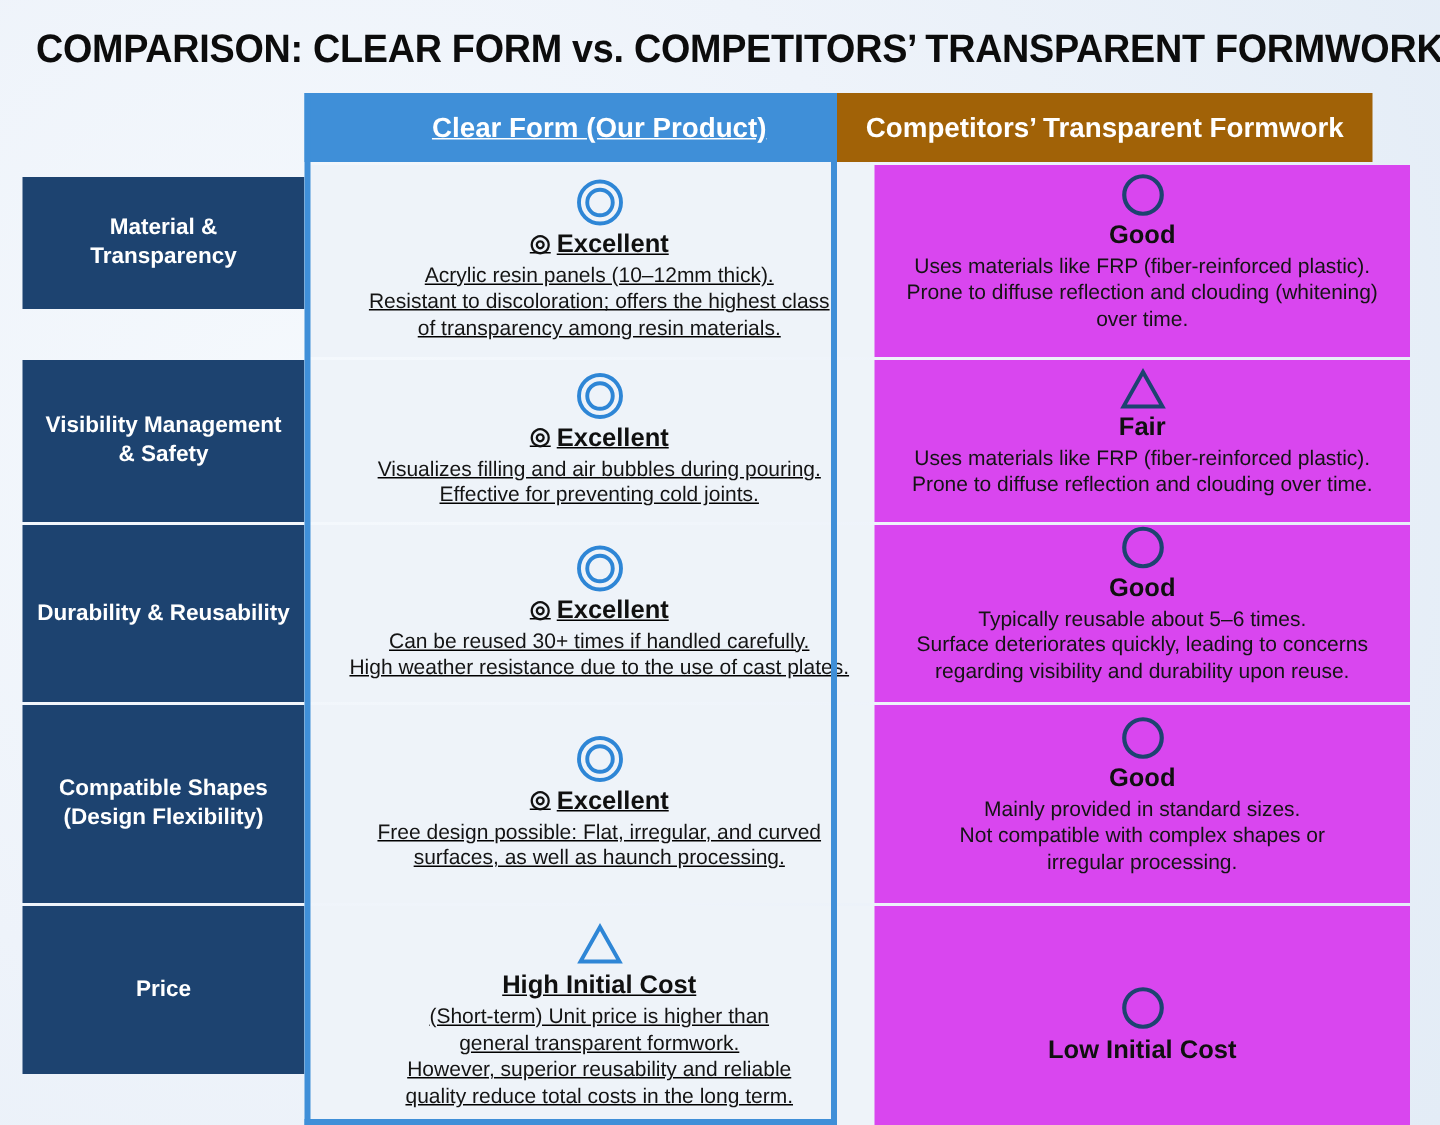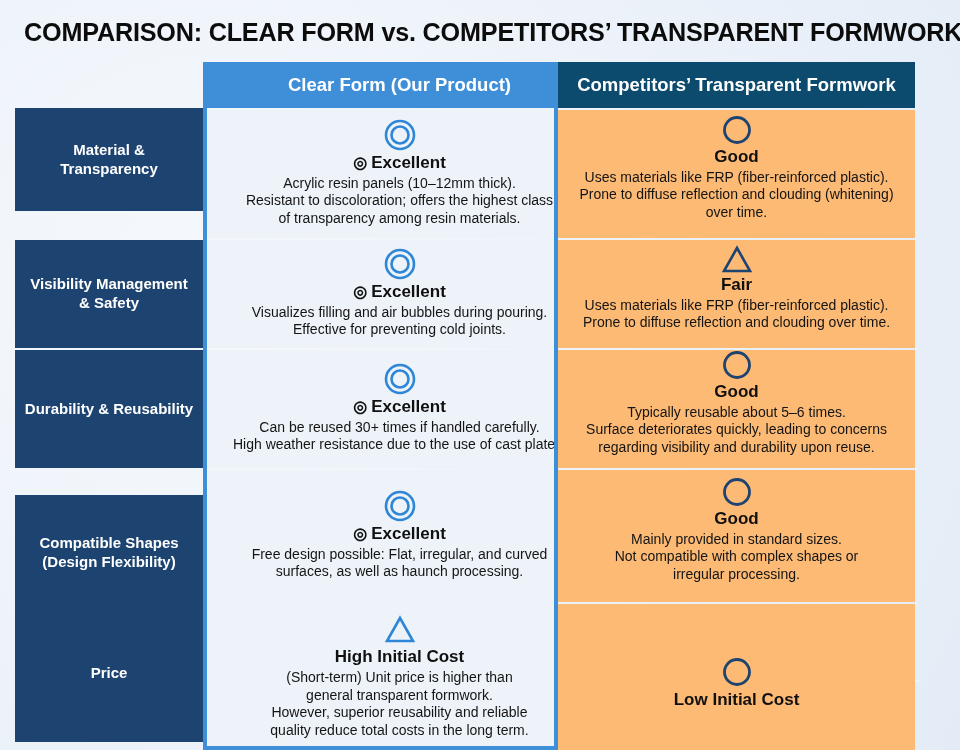--- a/index.html
+++ b/index.html
@@ -53,38 +53,38 @@
     letter-spacing: -0.2px;
     color: #0c0c0c;
     font-family: "Liberation Sans Narrow", "Liberation Sans", sans-serif;
     transform: scaleX(0.95);
     transform-origin: 50% 50%;
     white-space: nowrap;
   }
 
   
   .col-label  { left: 15px;  width: 188px; }
-  .col-ours   { left: 203px; width: 393px; }
+  .col-ours   { left: 203px; width: 393px; text-decoration: underline; }
   .col-theirs { left: 558px; width: 357px; }
 
   
   .hdr {
     position: absolute;
     top: 62px;
     height: 46px;
     display: flex;
     align-items: center;
     justify-content: center;
     font-size: 18.5px;
     font-weight: bold;
     color: #ffffff;
     white-space: nowrap;
   }
   .hdr-ours   { background: #3f8fd8; }
-  .hdr-theirs { background: #0c4a6e; }
+  .hdr-theirs { background: #a16207; }
 
   
   #ours-frame {
     position: absolute;
     top: 62px;
     left: 203px;
     width: 355px;
     height: 688px;
     border: 4px solid #3f8fd8;
     border-top: none;
@@ -110,22 +110,23 @@
     line-height: 1.25;
     padding: 0 8px;
   }
 
   .cell-ours {
     background: #eef3f9;
     padding: 8px 10px 10px;
   }
 
   .cell-theirs {
-    background: #fdba74;
+    background: #d946ef;
     padding: 8px 10px 20px;
+    margin-left: 25px;
   }
 
   
   .icon-wrap {
     height: 34px;
     display: flex;
     align-items: center;
     justify-content: center;
     margin-bottom: 1px;
   }
@@ -163,21 +164,21 @@
 <div id="root">
 
   <div class="title">COMPARISON: CLEAR FORM vs. COMPETITORS’ TRANSPARENT FORMWORK</div>
 
   <div class="hdr hdr-ours col-ours">Clear Form (Our Product)</div>
   <div class="hdr hdr-theirs col-theirs">Competitors’ Transparent Formwork</div>
 
   <div id="ours-frame"></div>
 
   <div id="body-rows">
-      <div class="cell cell-label col-label" style="top: 108px; height: 103px;">Material &amp;<br>Transparency</div>
+      <div class="cell cell-label col-label" style="top: 118px; height: 88px;">Material &amp;<br>Transparency</div>
       <div class="cell cell-ours col-ours" style="top: 110px; height: 128px;">
         <div class="icon-wrap">
           <svg width="34" height="34" viewBox="0 0 34 34">
             <circle cx="17" cy="17" r="14" fill="none" stroke="#2e86d6" stroke-width="2.6"></circle>
             <circle cx="17" cy="17" r="8.5" fill="none" stroke="#2e86d6" stroke-width="2.6"></circle>
           </svg>
         </div>
         <div class="rating-line">
           <span class="rating-mark">◎</span>
           <span>Excellent</span>
@@ -238,21 +239,21 @@
         <div class="icon-wrap">
           <svg width="32" height="32" viewBox="0 0 32 32">
             <circle cx="16" cy="16" r="12.5" fill="none" stroke="#1d4370" stroke-width="2.8"></circle>
           </svg>
         </div>
         <div class="rating-line">
           <span>Good</span>
         </div>
         <div class="desc">Typically reusable about 5–6 times.<br>Surface deteriorates quickly, leading to concerns<br>regarding visibility and durability upon reuse.</div>
       </div>
-      <div class="cell cell-label col-label" style="top: 495px; height: 116px;">Compatible Shapes<br>(Design Flexibility)</div>
+      <div class="cell cell-label col-label" style="top: 470px; height: 132px;">Compatible Shapes<br>(Design Flexibility)</div>
       <div class="cell cell-ours col-ours" style="top: 470px; height: 132px;">
         <div class="icon-wrap">
           <svg width="34" height="34" viewBox="0 0 34 34">
             <circle cx="17" cy="17" r="14" fill="none" stroke="#2e86d6" stroke-width="2.6"></circle>
             <circle cx="17" cy="17" r="8.5" fill="none" stroke="#2e86d6" stroke-width="2.6"></circle>
           </svg>
         </div>
         <div class="rating-line">
           <span class="rating-mark">◎</span>
           <span>Excellent</span>
@@ -263,21 +264,21 @@
         <div class="icon-wrap">
           <svg width="32" height="32" viewBox="0 0 32 32">
             <circle cx="16" cy="16" r="12.5" fill="none" stroke="#1d4370" stroke-width="2.8"></circle>
           </svg>
         </div>
         <div class="rating-line">
           <span>Good</span>
         </div>
         <div class="desc">Mainly provided in standard sizes.<br>Not compatible with complex shapes or<br>irregular processing.</div>
       </div>
-      <div class="cell cell-label col-label" style="top: 604px; height: 138px;">Price</div>
+      <div class="cell cell-label col-label" style="top: 604px; height: 112px;">Price</div>
       <div class="cell cell-ours col-ours" style="top: 604px; height: 146px; text-align: center;">
         <div class="icon-wrap">
           <svg width="32" height="30" viewBox="0 0 32 30">
             <path d="M16 4 L29 27 L3 27 Z" fill="none" stroke="#2e86d6" stroke-width="2.6" stroke-linejoin="miter"></path>
           </svg>
         </div>
         <div class="rating-line">
           <span>High Initial Cost</span>
         </div>
         <div class="desc">(Short-term) Unit price is higher than<br>general transparent formwork.<br>However, superior reusability and reliable<br>quality reduce total costs in the long term.</div>

